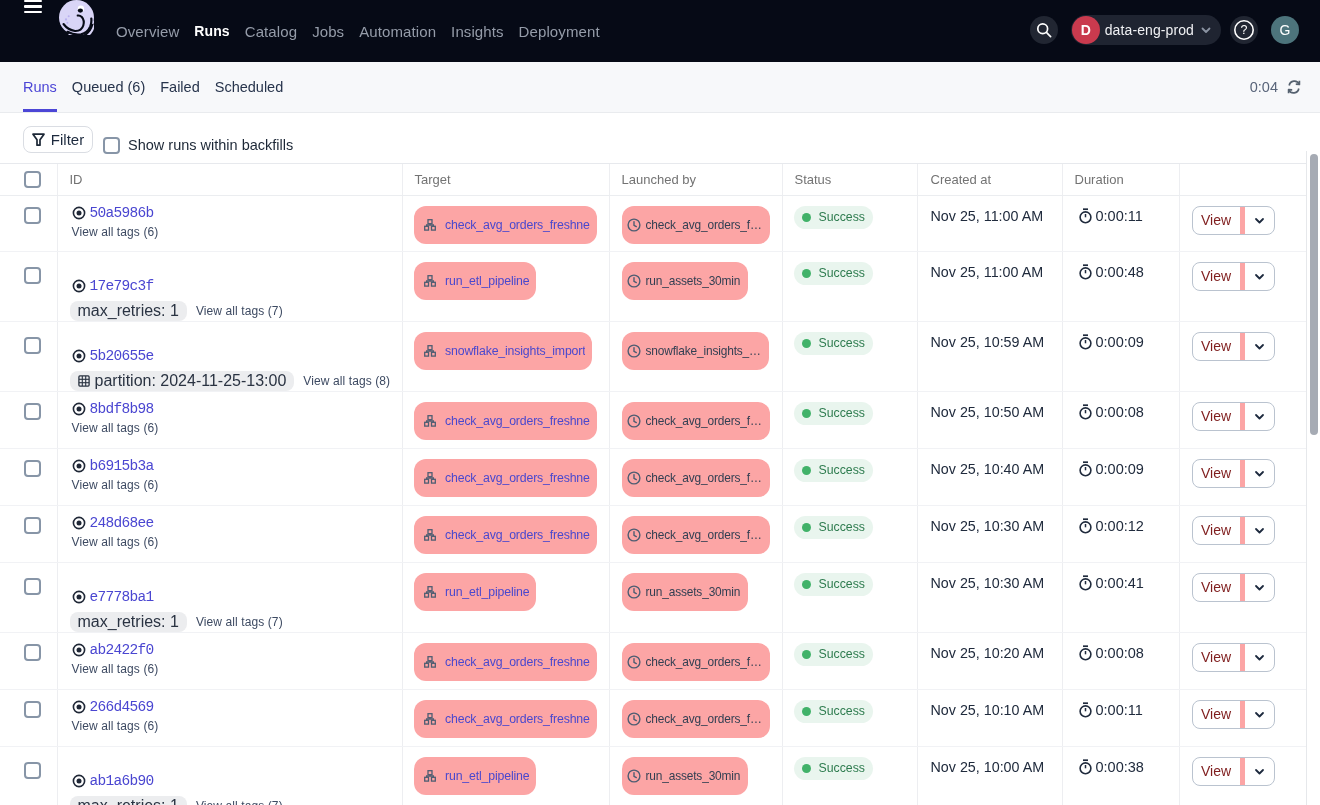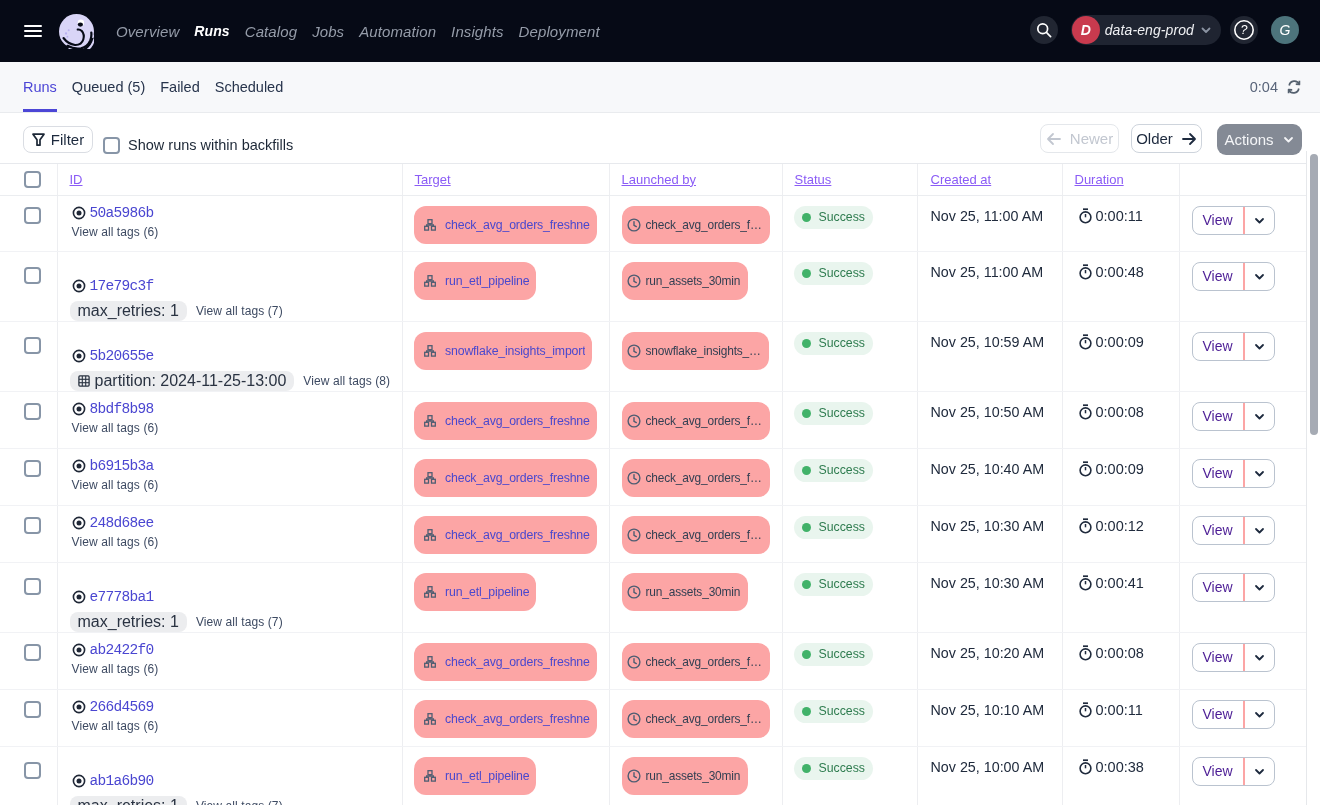--- a/index.html
+++ b/index.html
@@ -1,17 +1,17 @@
 <!DOCTYPE html>
 <html><head><meta charset="utf-8"><style>
 *{margin:0;padding:0;box-sizing:border-box;}
 html,body{width:1320px;height:805px;overflow:hidden;background:#fff;
   font-family:"Liberation Sans",sans-serif;}
 
-.topnav{height:62px;background:#060a16;display:flex;align-items:center;position:relative;font-style:italic;}
+.topnav{height:62px;background:#060a16;display:flex;position:relative;}
 .burger{width:18px;height:13px;margin-left:24px;display:flex;flex-direction:column;justify-content:space-between;}
 .burger div{height:2.4px;background:#fff;border-radius:1px;}
 .logo{margin-left:17px;width:35px;height:35px;flex:0 0 auto;}
 .navlinks{display:flex;margin-left:22px;gap:15px;align-items:center;}
 .navlinks a{color:#959ca9;font-size:15px;text-decoration:none;letter-spacing:.1px;}
 .navlinks a.active{color:#fff;font-weight:700;font-size:14px;}
 .nav-right{position:absolute;right:21px;top:14.5px;height:30px;display:flex;align-items:center;}
 .nav-right>*{margin-left:0;}
 .circbtn{width:28px;height:28px;border-radius:50%;background:#212632;display:flex;align-items:center;justify-content:center;}
 .wspill{height:30px;border-radius:15px;background:#1f2431;display:flex;align-items:center;padding:1px 9px 1px 1px;}
@@ -38,21 +38,21 @@
 .newer{width:79px;color:#c2c7d0;border-color:#e4e7eb;}
 .older{width:71px;}
 .actionsbtn{width:85px;height:31px;background:#848a95;border:none;color:#f4f5f7;border-radius:9px;margin-top:3px;}
 
 .tablewrap{position:relative;height:592px;}
 .scrollbar{position:absolute;top:-13px;right:0;width:14px;height:655px;background:#fff;border-left:1px solid #e6e8eb;}
 .thumb{position:absolute;top:3px;left:2.5px;width:8px;height:281px;background:#a6abb4;border-radius:4px;}
 table.runs{border-collapse:collapse;table-layout:fixed;width:1307px;}
 td,th{border-right:1px solid #edeef1;border-bottom:1px solid #f1f2f5;vertical-align:top;padding:0;}
 td:last-child,th:last-child{border-right:none;}
-th{border-bottom:1px solid #ebedf0;height:31px;font-weight:400;font-size:13px;color:#8b5cf6;text-align:left;vertical-align:middle;padding-left:12px;text-decoration:underline;}
+th{border-bottom:1px solid #ebedf0;height:31px;font-weight:400;font-size:13px;color:#737373;text-align:left;vertical-align:middle;padding-left:12px;}
 tr.h56 td{height:57px;}
 table.runs tr:nth-child(2) td{height:56px;}
 tr.h69 td{height:69px;}
 .cbcell{padding:11px 0 0 24px;}
 tr.h69 .cbcell{padding-top:15px;}
 .idcell{padding:7px 0 0 12px;}
 tr.h69 .idcell{padding-top:24px;}
 .idline{display:flex;align-items:center;gap:4px;height:20px;margin-left:2px;}
 .runid{font-family:"Liberation Mono",monospace;font-size:14.5px;letter-spacing:-.7px;color:#4a46d1;}
 .tagline{display:flex;align-items:center;gap:9px;margin-top:1px;height:17px;}
@@ -68,21 +68,21 @@
 .tgt{color:#4a48ce;}
 .lby{color:#323f52;}
 .statuspill{height:23px;display:inline-flex;align-items:center;gap:8px;background:#e9f5ee;border-radius:12px;padding:0 8px;}
 .sdot{width:9px;height:9px;border-radius:50%;background:#41b269;}
 .stext{font-size:12.3px;color:#2e7c4f;}
 .datecell{padding:10.5px 0 0 13px;font-size:14.3px;color:#202b3d;line-height:20px;}
 .durcell{padding:10.5px 0 0 15px;font-size:14.5px;color:#202b3d;line-height:20px;}
 .durline{display:flex;align-items:center;gap:3px;}
 .viewcell{padding:10px 0 0 12px;}
 .viewbtn{width:83px;height:29px;border:1px solid #bac3cf;border-radius:8px;display:inline-flex;overflow:hidden;background:#fff;}
-.viewbtn .vlabel{width:52px;display:flex;align-items:center;justify-content:center;font-size:14px;color:#4c1d95;border-right:2px solid #fca5a5;}
+.viewbtn .vlabel{width:52px;display:flex;align-items:center;justify-content:center;font-size:14px;color:#7f1d1d;border-right:5px solid #fca5a5;}
 .viewbtn .vchev{flex:1;display:flex;align-items:center;justify-content:center;}
 svg{display:block;}
 </style></head>
 <body>
 <div class="topnav">
   <div class="burger">
       <div></div>
       <div></div>
       <div></div>
     </div>
@@ -129,21 +129,21 @@
           <circle cx="11" cy="11" r="9.2" fill="none" stroke="#fff" stroke-width="1.6"></circle>
           <text x="11" y="15.4" text-anchor="middle" font-size="12.5" font-family="Liberation Sans" fill="#fff">?</text>
         </svg>
       </div>
     <div class="gavatar" style="margin-left:13px;">G</div>
   </div>
 </div>
 <div class="tabsrow">
   <div class="tabs">
     <div class="tab active">Runs</div>
-    <div class="tab">Queued (5)</div>
+    <div class="tab">Queued (6)</div>
     <div class="tab">Failed</div>
     <div class="tab">Scheduled</div>
   </div>
   <div class="tabs-right">
       <span class="counter">0:04</span>
       <svg width="16" height="16" viewBox="0 0 16 16">
         <path d="M3.2 6.5 A5.3 5.3 0 0 1 13.2 5.1" fill="none" stroke="#55616f" stroke-width="1.7"></path>
         <path d="M13.4 1.7 L13.4 5.4 L9.8 5.2" fill="none" stroke="#55616f" stroke-width="1.7" stroke-linejoin="round"></path>
         <path d="M12.8 9.5 A5.3 5.3 0 0 1 2.8 10.9" fill="none" stroke="#55616f" stroke-width="1.7"></path>
         <path d="M2.6 14.3 L2.6 10.6 L6.2 10.8" fill="none" stroke="#55616f" stroke-width="1.7" stroke-linejoin="round"></path>
@@ -154,40 +154,20 @@
   <div class="btn filterbtn">
       <svg width="13" height="13" viewBox="0 0 13 13">
         <path d="M1 1.2 H12 L8 6.8 V12.2 L5 12.2 V6.8 Z" fill="none" stroke="#1c2736" stroke-width="1.7" stroke-linejoin="round"></path>
       </svg>
       <span>Filter</span>
     </div>
   <div class="showruns">
       <div class="cbox"></div>
       <span>Show runs within backfills</span>
     </div>
-  <div class="act-right">
-    <div class="btn newer">
-        <svg width="16" height="14" viewBox="0 0 16 14">
-          <path d="M14 7 H2.5 M7 2 L2 7 L7 12" fill="none" stroke="#c2c7d0" stroke-width="1.8" stroke-linecap="round" stroke-linejoin="round"></path>
-        </svg>
-        <span>Newer</span>
-      </div>
-    <div class="btn older" style="margin-left:12px;">
-        <span>Older</span>
-        <svg width="16" height="14" viewBox="0 0 16 14">
-          <path d="M2 7 H13.5 M9 2 L14 7 L9 12" fill="none" stroke="#1d2a3e" stroke-width="1.8" stroke-linecap="round" stroke-linejoin="round"></path>
-        </svg>
-      </div>
-    <div class="btn actionsbtn" style="margin-left:15px;">
-        <span>Actions</span>
-        <svg width="13" height="13" viewBox="0 0 13 13">
-          <path d="M3 5 L6.5 8.5 L10 5" fill="none" stroke="#f4f5f7" stroke-width="1.8" stroke-linecap="round" stroke-linejoin="round"></path>
-        </svg>
-      </div>
-  </div>
 </div>
 <div class="tablewrap">
   <table class="runs">
     <colgroup>
       <col style="width:57px">
         <col style="width:345px">
         <col style="width:207px">
         <col style="width:173px">
       <col style="width:135px">
         <col style="width:145px">

